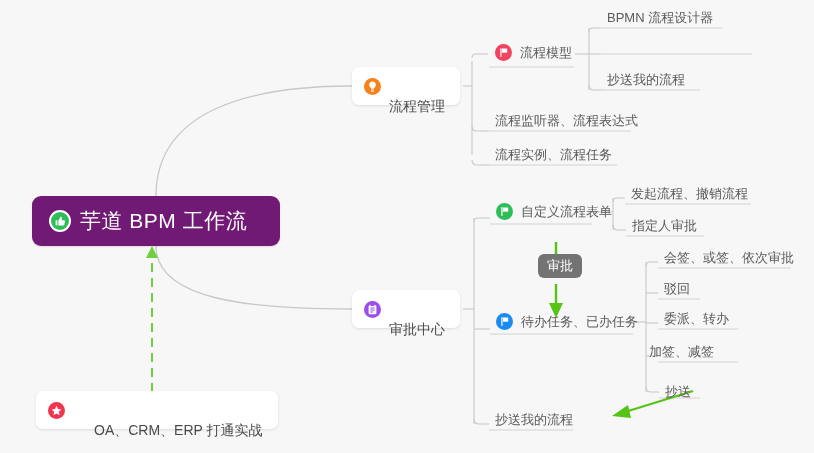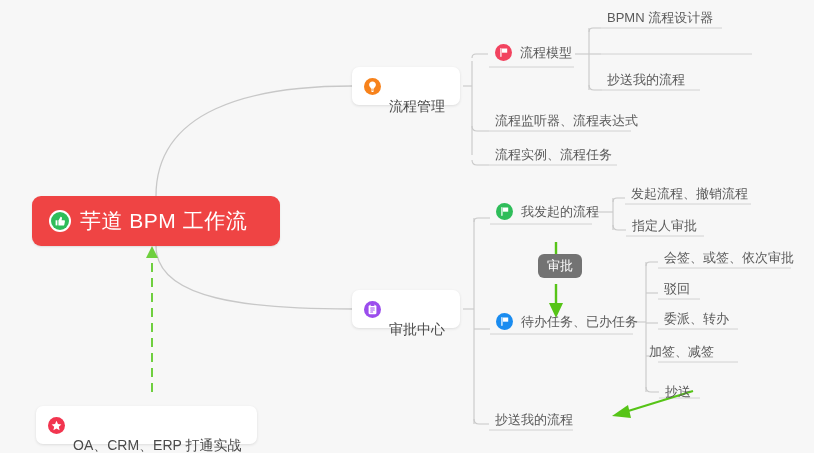--- a/index.html
+++ b/index.html
@@ -26,21 +26,21 @@
   }
 
   
   .root-node {
     position: absolute;
     left: 32px;
     top: 196px;
     width: 248px;
     height: 50px;
     border-radius: 9px;
-    background: #ef4444;
+    background: #701a75;
     box-shadow: 0 1px 2px rgba(0,0,0,0.10);
     display: flex;
     align-items: center;
     padding-left: 17px;
     box-sizing: border-box;
   }
   .root-label {
     color: #ffffff;
     font-size: 21px;
     letter-spacing: 0.5px;
@@ -253,21 +253,21 @@
     <span class="leaf-text">抄送我的流程</span>
   </div>
 
   <div class="leaf has-icon" style="left:490px; top:203px;">
     <span class="ic ic-green">
       <svg width="17" height="17" viewBox="0 0 17 17">
         <rect x="5.3" y="4.1" width="1.25" height="8.8" rx="0.6" fill="#ffffff"></rect>
         <path d="M6.9 4.5 L12.2 4.5 L12.2 8.7 L6.9 8.7 Z" fill="#ffffff"></path>
       </svg>
     </span>
-    <span class="leaf-text">我发起的流程</span>
+    <span class="leaf-text">自定义流程表单</span>
   </div>
 
   <div class="leaf has-icon" style="left:490px; top:313px;">
     <span class="ic ic-blue">
       <svg width="17" height="17" viewBox="0 0 17 17">
         <rect x="5.3" y="4.1" width="1.25" height="8.8" rx="0.6" fill="#ffffff"></rect>
         <path d="M6.9 4.5 L12.2 4.5 L12.2 8.7 L6.9 8.7 Z" fill="#ffffff"></path>
       </svg>
     </span>
     <span class="leaf-text">待办任务、已办任务</span>
@@ -297,21 +297,21 @@
     <span class="leaf-text">加签、减签</span>
   </div>
   <div class="leaf" style="left:659px; top:384px;">
     <span class="leaf-text">抄送</span>
   </div>
 
   <div class="badge" style="left:538px; top:254px;">
     <span>审批</span>
   </div>
 
-  <div class="card" style="left:36px; top:406px; height:38px;">
+  <div class="card" style="left:36px; top:391px; height:38px;gap:21px;">
     <span class="ic ic-red">
       <svg width="17" height="17" viewBox="0 0 17 17">
         <path d="M8.5 3.8 L9.95 7.1 L13.4 7.4 L10.8 9.75 L11.6 13.2
                  L8.5 11.4 L5.4 13.2 L6.2 9.75 L3.6 7.4 L7.05 7.1 Z" fill="#ffffff"></path>
       </svg>
     </span>
     <span class="card-label">OA、CRM、ERP 打通实战</span>
   </div>
 
 </div>

